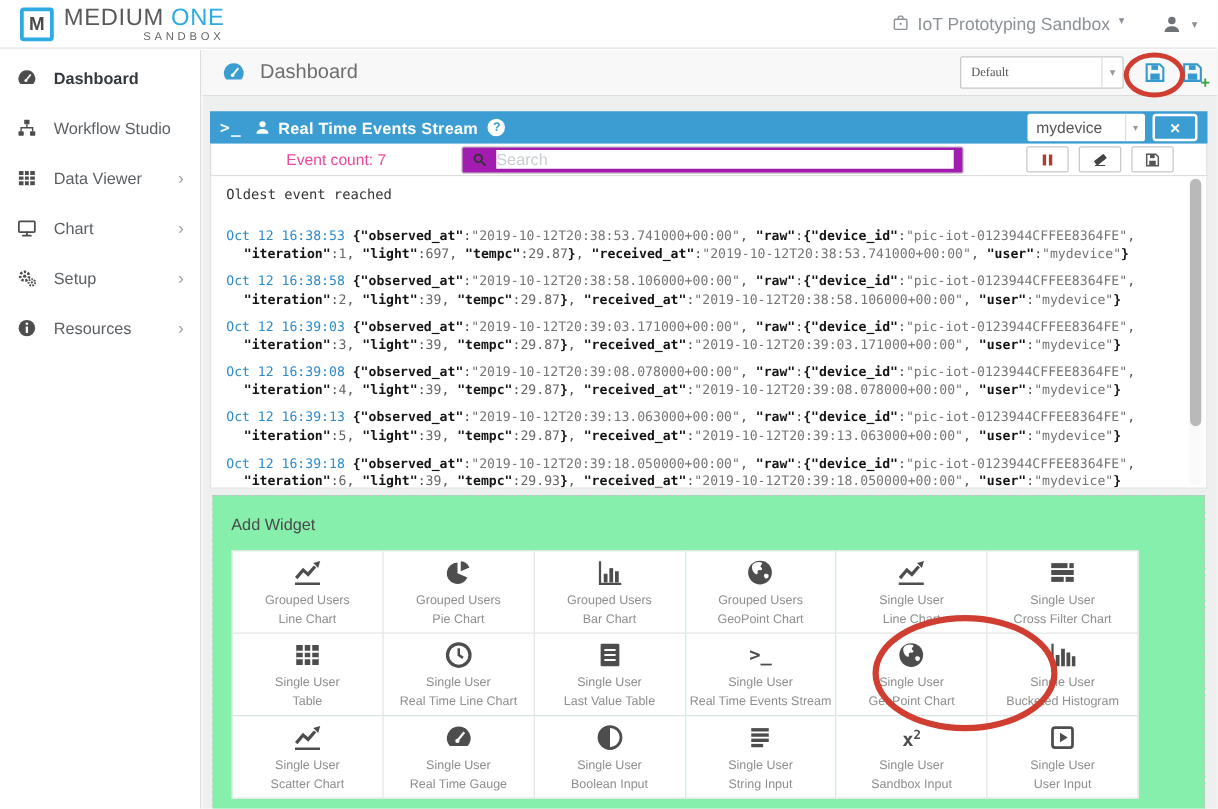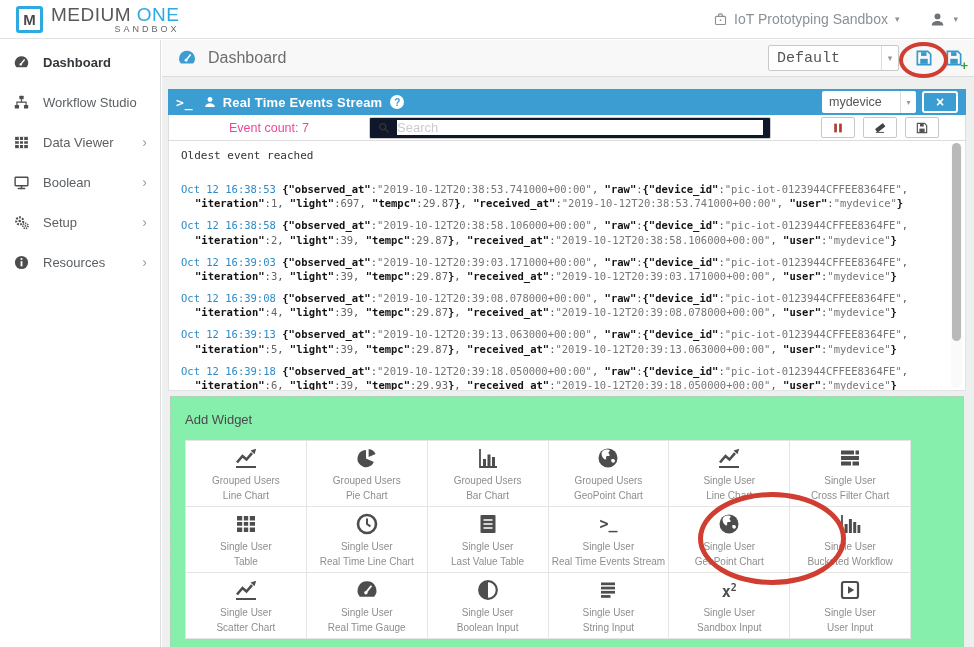--- a/index.html
+++ b/index.html
@@ -28,42 +28,42 @@
   .side-item.active{font-weight:bold;color:#33383c}
   .chev{margin-left:auto;color:#9aa0a4;font-size:14px;line-height:1}
 
   
   #main{position:absolute;left:162px;top:40px;width:812px;height:607px;background:#eef0f0;overflow:hidden}
   #page-header{position:absolute;left:0;top:0;width:812px;height:37px;background:#f8f8f8;border-bottom:1px solid #ddd;display:flex;align-items:center;padding:0 10px 0 15px}
   #page-header .icon.gauge{width:20px;height:20px;color:#3b9dd1}
   #page-title{font-size:16px;color:#6d6d6d;margin-left:11px}
   .ph-right{margin-left:auto;display:flex;align-items:center}
   .combo{display:flex;height:26px;border:1px solid #c8c8c8;border-radius:2px;background:#fff}
-  .combo input{border:none;outline:none;width:112px;padding:0 8px;font-size:15px;color:#555;font-family:Liberation Mono, monospace;background:transparent}
+  .combo input{border:none;outline:none;width:112px;padding:0 8px;font-size:10px;color:#555;font-family:Liberation Serif, serif;background:transparent}
   .combo .caret-cell{width:17px;border-left:1px solid #ddd;display:flex;align-items:center;justify-content:center;color:#999;font-size:9px}
   .save-group{display:flex;align-items:center;margin-left:15px}
   .save-btn{width:20px;height:20px;color:#3599cc;cursor:pointer;position:relative}
   .save-btn + .save-btn{margin-left:10px}
   .plus-badge{position:absolute;right:-4px;bottom:-4px;font-size:13px;font-weight:bold;color:#3aa23a;line-height:1}
 
   
   #stream{position:absolute;left:6px;top:49px;width:798px}
   .stream-bar{height:26px;background:#3b9dd1;display:flex;align-items:center;padding:0 8px;color:#fff}
   .term-glyph{font-family:"DejaVu Sans Mono",monospace;font-weight:bold;font-size:13px;letter-spacing:1px}
   .stream-bar .user-ic{width:14px;height:14px;color:#fff;margin-left:9px}
   .stream-title{font-weight:bold;font-size:13px;margin-left:6px;letter-spacing:.2px}
   .help-badge{width:14px;height:14px;border-radius:50%;background:#fff;color:#3b9dd1;font-size:10px;font-weight:bold;display:flex;align-items:center;justify-content:center;margin-left:8px;cursor:pointer}
   .device-combo{margin-left:auto;width:94px;height:22px;background:#fff;border-radius:2px;display:flex;align-items:center;cursor:pointer}
   .device-combo .val{flex:1;padding:0 7px;font-size:12.5px;color:#555}
   .device-combo .caret-cell{width:16px;height:100%;border-left:1px solid #ddd;display:flex;align-items:center;justify-content:center;color:#999;font-size:8px}
   .close-btn{width:36px;height:22px;border:2px solid #fff;border-radius:3px;margin-left:6px;display:flex;align-items:center;justify-content:center;color:#fff;font-weight:bold;font-size:14px;cursor:pointer;line-height:1}
 
   .stream-toolbar{height:26px;background:#fff;border:1px solid #ddd;border-top:none;display:flex;align-items:center}
   .event-count{width:200px;text-align:center;font-size:12.5px;color:#ec4899}
-  .search-box{width:402px;height:22px;border:1px solid #ccc;border-radius:2px;display:flex;align-items:center;padding:0 7px;gap:7px;background:#0f172a}
+  .search-box{width:402px;height:22px;border:1px solid #ccc;border-radius:2px;display:flex;align-items:center;padding:0 7px;gap:7px;background:#a21caf}
   .search-box .icon{width:13px;height:13px;color:#333;flex:0 0 auto}
   .search-box input{border:none;outline:none;flex:1;font-size:13px;color:#555;font-family:inherit}
   .search-box input::placeholder{color:#c8cdd1}
   .tb-buttons{margin-left:auto;display:flex;gap:8px;margin-right:26px}
   .tb-btn{width:34px;height:21px;border:1px solid #c8c8c8;border-radius:2px;background:#fff;display:flex;align-items:center;justify-content:center;cursor:pointer}
   .tb-btn .icon{width:14px;height:14px}
   .tb-btn.pause .icon{color:#b23c31}
   .tb-btn.eraser .icon{color:#444}
   .tb-btn.save .icon{color:#555}
 
@@ -101,21 +101,21 @@
     <span>M</span>
   </div>
   <div class="brand">
     <div class="brand-top">
       <span>MEDIUM</span>
       <span class="one">ONE</span>
     </div>
     <div class="brand-sub">SANDBOX</div>
   </div>
   <div class="top-right">
-    <div style="display:flex;align-items:center;cursor:pointer">
+    <div style="display:flex;align-items:flex-start;cursor:pointer">
       <span class="icon" id="ic-workspace">
           <svg viewBox="0 0 24 24" fill="none" stroke="currentColor" stroke-width="1.8">
             <rect x="4" y="7" width="16" height="13" rx="1.5"></rect>
             <path d="M9 7V5a2 2 0 0 1 2-2h2a2 2 0 0 1 2 2v2"></path>
             <circle cx="12" cy="13" r="1.4" fill="currentColor" stroke="none"></circle>
           </svg>
         </span>
       <span>IoT Prototyping Sandbox</span>
       <span class="caret">▾</span>
     </div>
@@ -165,21 +165,21 @@
       <span>Data Viewer</span>
       <span class="chev">›</span>
     </div>
     <div class="side-item">
       <span class="icon">
         <svg viewBox="0 0 24 24" fill="none" stroke="currentColor" stroke-width="2">
           <rect x="3" y="4.5" width="18" height="12" rx="1"></rect>
           <path d="M12 16.5v3M7.5 20.5h9" stroke-linecap="round"></path>
         </svg>
       </span>
-      <span>Boolean</span>
+      <span>Chart</span>
       <span class="chev">›</span>
     </div>
     <div class="side-item">
       <span class="icon">
         <svg viewBox="0 0 24 24" fill="none" stroke="currentColor">
           <circle cx="9.5" cy="9.8" r="5" stroke-width="3" stroke-dasharray="2.6 1.8"></circle>
           <circle cx="9.5" cy="9.8" r="1.8" fill="currentColor" stroke="none"></circle>
           <circle cx="17.6" cy="16.8" r="3.6" stroke-width="2.4" stroke-dasharray="1.8 1.4"></circle>
           <circle cx="17.6" cy="16.8" r="1.2" fill="currentColor" stroke="none"></circle>
         </svg>
@@ -440,21 +440,21 @@
           <span class="icon">
             <svg viewBox="0 0 24 24">
               <path d="M4 3v18" stroke="currentColor" stroke-width="1.8"></path>
               <rect x="6.6" y="12" width="3" height="9" fill="currentColor"></rect>
               <rect x="10.9" y="7" width="3" height="14" fill="currentColor"></rect>
               <rect x="15.2" y="10" width="3" height="11" fill="currentColor"></rect>
               <rect x="19.5" y="13" width="2.8" height="8" fill="currentColor"></rect>
             </svg>
           </span>
           <div class="aw-label">Single User</div>
-          <div class="aw-label">Bucketed Workflow</div>
+          <div class="aw-label">Bucketed Histogram</div>
         </div>
         <div class="aw-cell">
           <span class="icon">
             <svg viewBox="0 0 26 24">
               <path d="M3 21h20" stroke="currentColor" stroke-width="2"></path>
               <path d="M4 16.5 9.5 10l4 3.5L19 7.2" fill="none" stroke="currentColor" stroke-width="2.6"></path>
               <path d="M17.6 4.4 23.2 2.8l-1.7 5.5z" fill="currentColor"></path>
             </svg>
           </span>
           <div class="aw-label">Single User</div>

